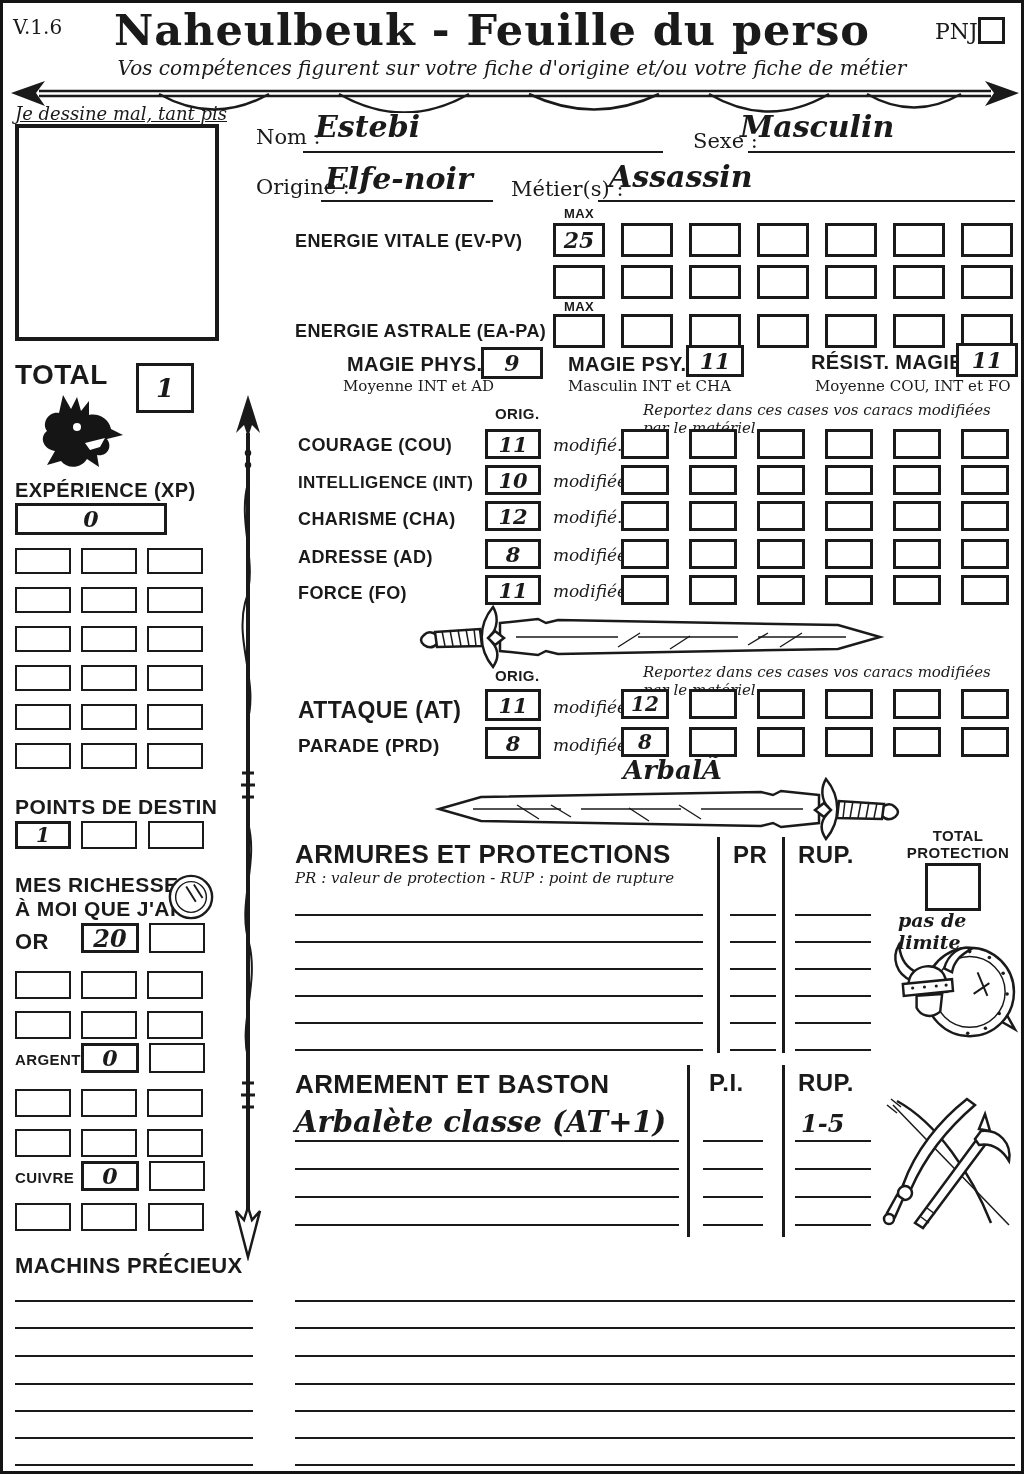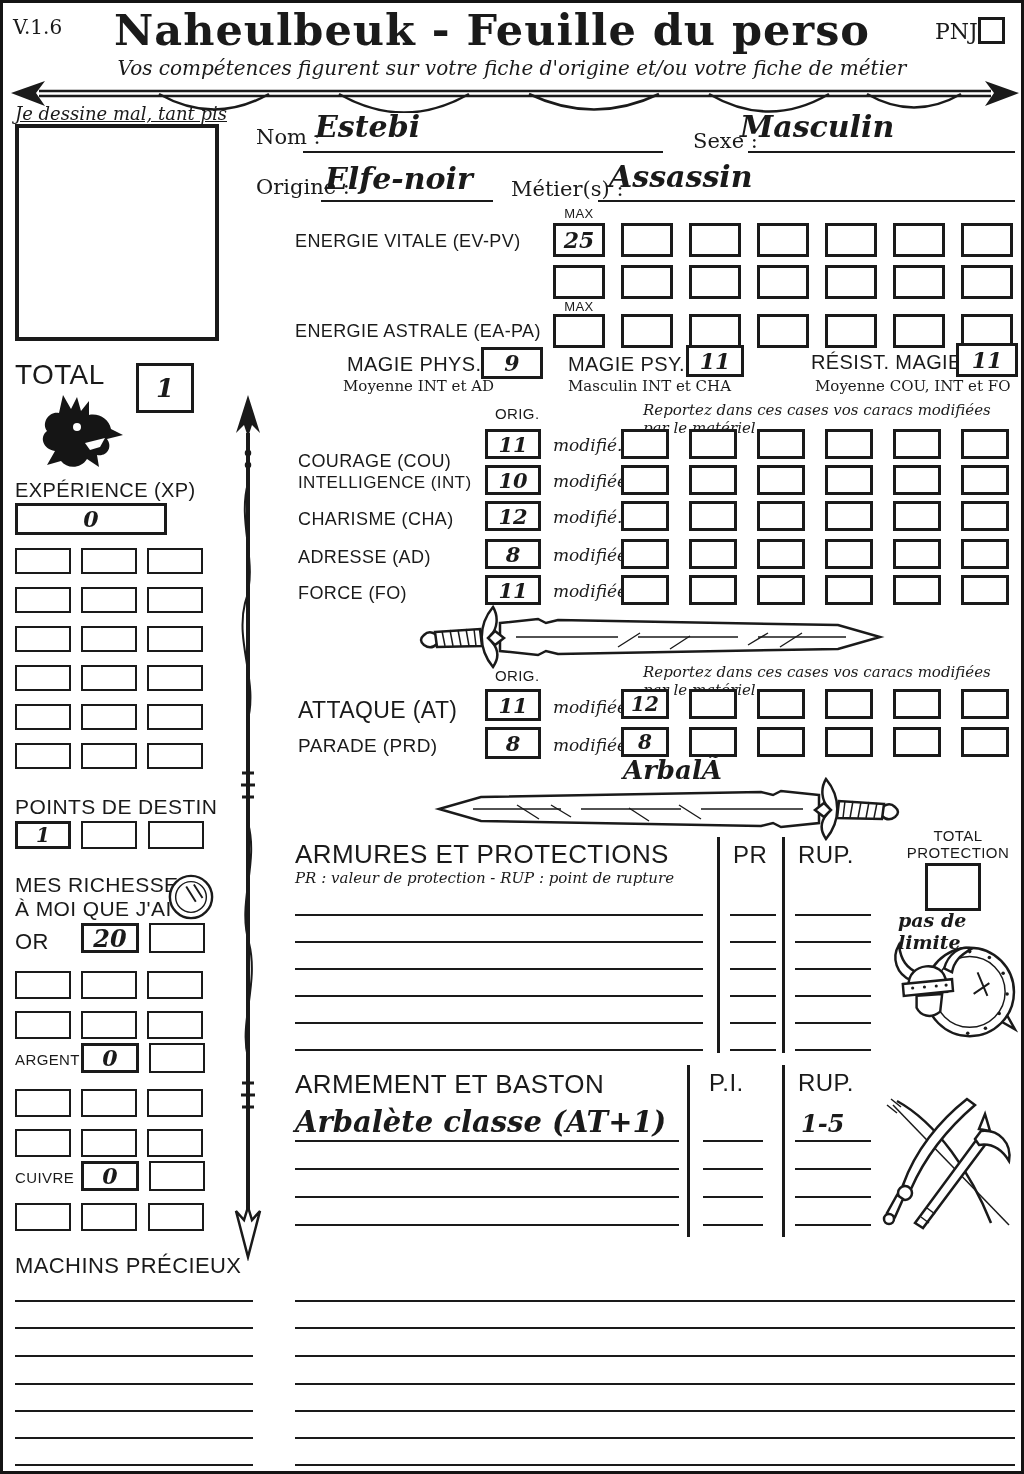--- a/index.html
+++ b/index.html
@@ -1,20 +1,20 @@
 <!DOCTYPE html>
 <html><head>
 <meta charset="utf-8">
 <style>
   html,body{margin:0;padding:0;background:#888;}
   .page{position:relative;width:1024px;height:1474px;background:#fff;border:3px solid #141414;
         box-sizing:border-box;margin:0 auto;overflow:hidden;color:#1a1a1a;
         font-family:"Liberation Sans",sans-serif;}
   .abs{position:absolute;}
-  .bold{font-weight:normal;letter-spacing:.4px;}
+  .bold{font-weight:bold;letter-spacing:.4px;}
   .ser{font-family:"DejaVu Serif",serif;}
   .seri{font-family:"DejaVu Serif",serif;font-style:italic;}
   .hw{font-family:"DejaVu Serif",serif;font-style:italic;font-weight:700;}
   .b{position:absolute;box-sizing:border-box;border:3px solid #1a1a1a;background:#fff;}
   .vb{display:flex;align-items:center;justify-content:center;}
   .boxrow{position:absolute;display:flex;gap:16px;}
   .boxrow .cl{width:52px;height:34px;border:3px solid #1a1a1a;box-sizing:border-box;background:#fff;}
   .modrow{position:absolute;display:flex;gap:20px;}
   .modrow .cm{width:48px;height:30px;border:3px solid #1a1a1a;box-sizing:border-box;background:#fff;
               text-align:center;font-size:20px;line-height:25px;}
@@ -102,21 +102,21 @@
   <div class="abs bold" style="left:565px;top:350px;font-size:20px;">MAGIE PSY.</div>
   <div class="b vb hw" style="left:683px;top:342px;width:58px;height:32px;font-size:22px;">11</div>
   <div class="abs ser" style="left:565px;top:374px;font-size:15px;">Masculin INT et CHA</div>
   <div class="abs bold" style="left:808px;top:348px;font-size:20px;">RÉSIST. MAGIE</div>
   <div class="b vb hw" style="left:953px;top:340px;width:62px;height:34px;font-size:22px;">11</div>
   <div class="abs ser" style="left:812px;top:374px;font-size:15px;">Moyenne COU, INT et FO</div>
 
   <div class="abs bold" style="left:492px;top:402px;font-size:15px;">ORIG.</div>
   <div class="abs seri" style="left:640px;top:398px;font-size:15px;">Reportez dans ces cases vos caracs modifiées par le matériel</div>
 
-  <div class="abs bold" style="left:295px;top:432px;font-size:18px;margin-top:16px;">COURAGE (COU)</div>
+  <div class="abs bold" style="left:295px;top:432px;font-size:18px;">COURAGE (COU)</div>
   <div class="b vb hw" style="left:482px;top:426px;width:56px;height:30px;font-size:21px;">11</div>
   <div class="abs seri" style="left:550px;top:432px;font-size:17px;">modifié...</div>
   <div class="modrow" style="left:618px;top:426px;">
     <div class="cm"></div>
       <div class="cm"></div>
     <div class="cm"></div>
       <div class="cm"></div>
     <div class="cm"></div>
       <div class="cm"></div>
   </div>

